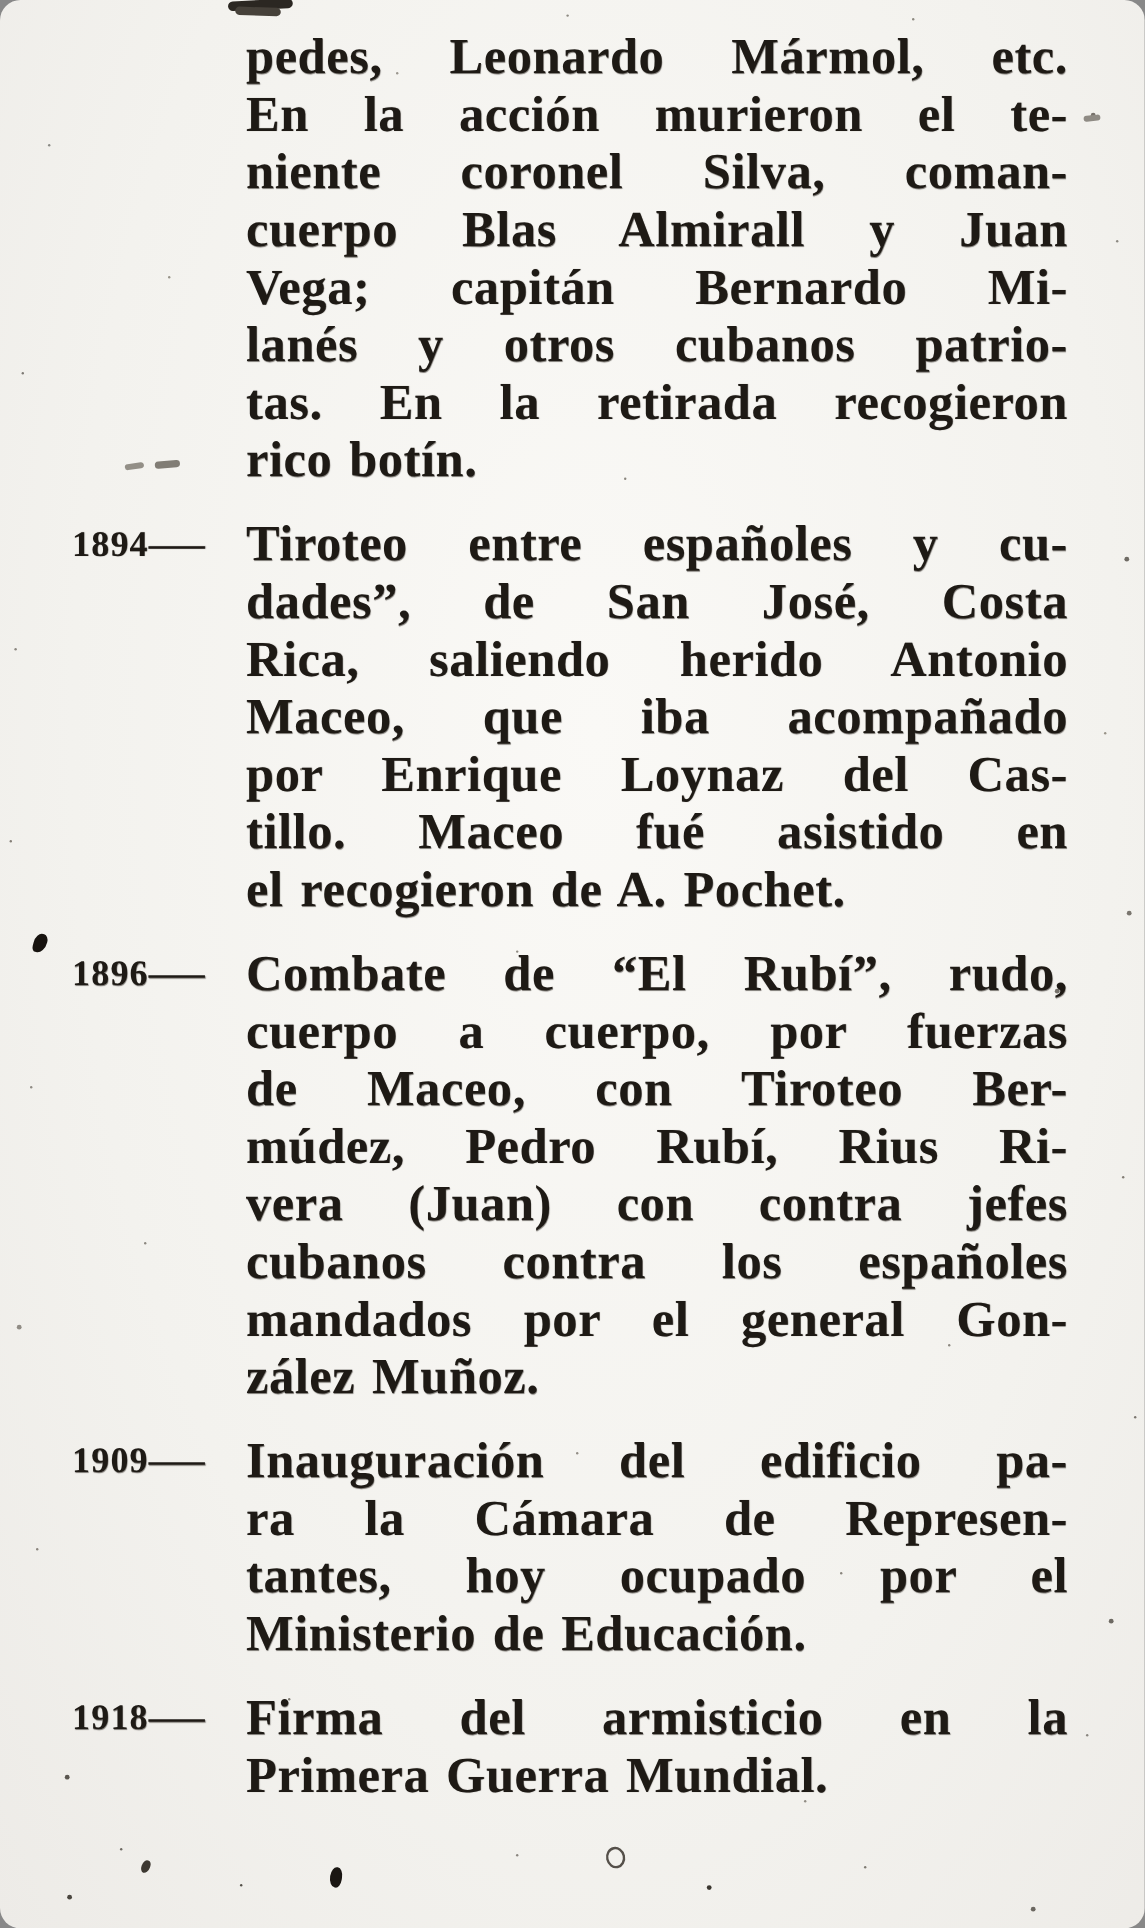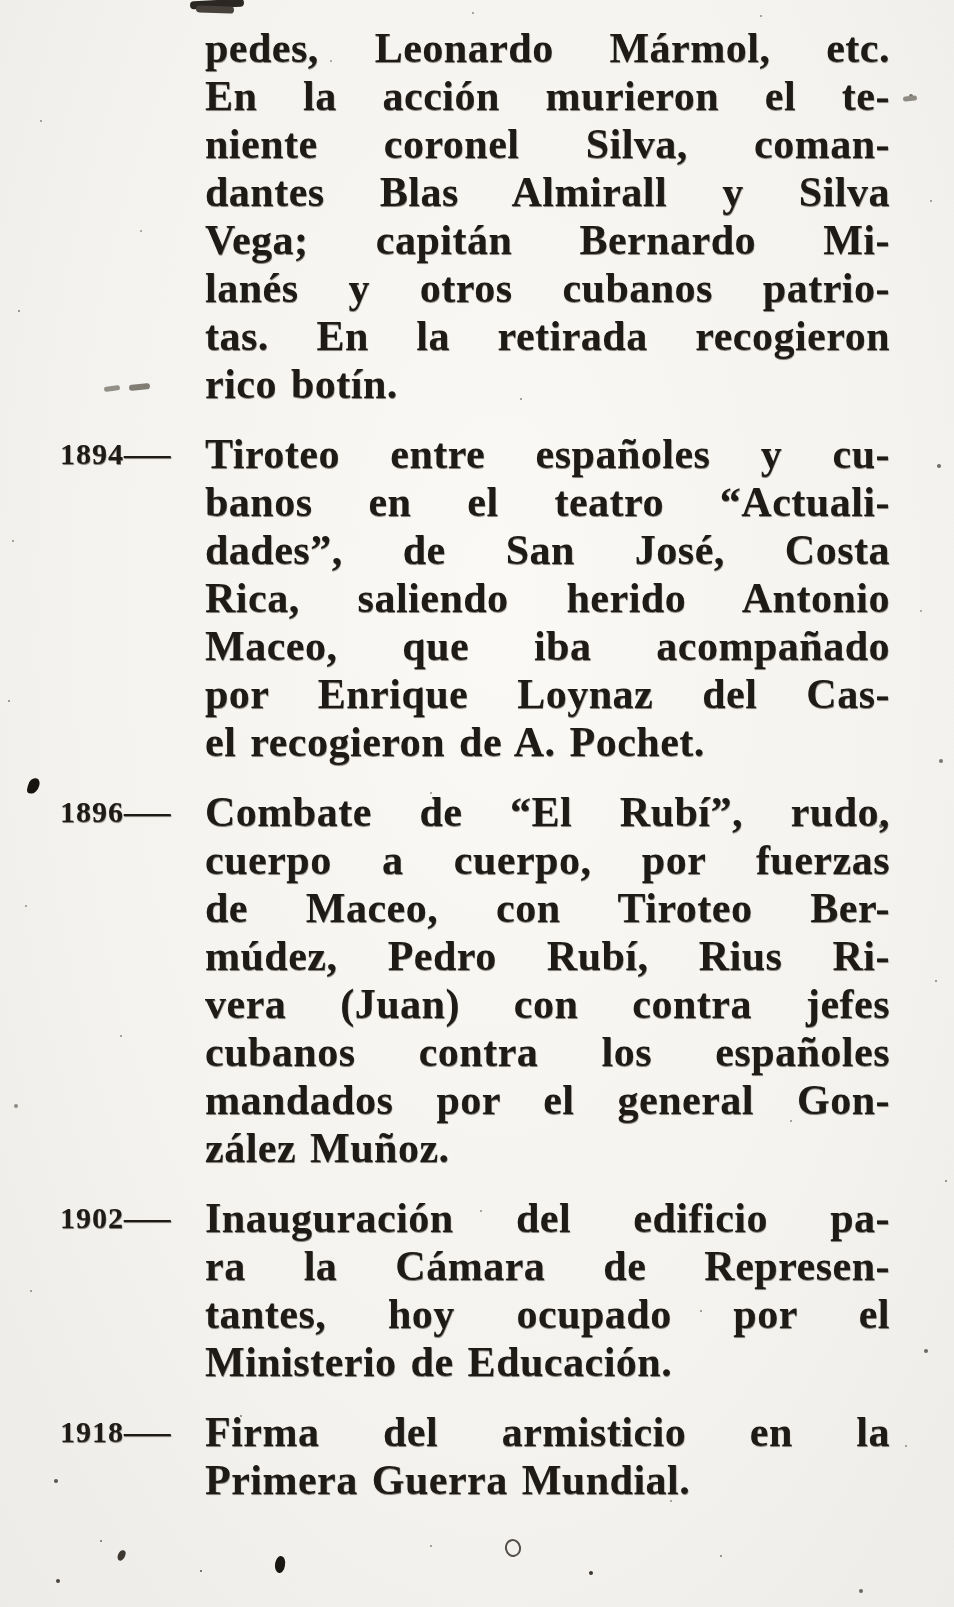--- a/index.html
+++ b/index.html
@@ -9,20 +9,21 @@
   }
   .page {
     position: relative;
     width: 954px;
     height: 1607px;
     overflow: hidden;
     background:
       radial-gradient(ellipse at 52% 38%, #faf9f6 0%, #f3f2ee 62%, #edebe7 100%);
     font-family: "Liberation Serif", "DejaVu Serif", serif;
     color: var(--ink, #1e1a15);
+    border-radius: 17px;
   }
   .content {
     position: absolute;
     left: 60px;
     top: 24px;
     width: 830px;
   }
   .entry {
     position: relative;
     padding-left: 145px;
@@ -140,39 +141,39 @@
   <div class="content">
 
     <section class="entry">
       <div class="year-col">
         <span></span><span class="year-dash"></span>
       </div>
       <div class="lines">
         <div class="line">pedes, Leonardo Mármol, etc.</div>
         <div class="line">En la acción murieron el te-</div>
         <div class="line">niente coronel Silva, coman-</div>
-        <div class="line">dantes Blas Almirall y Silva</div>
+        <div class="line">cuerpo Blas Almirall y Juan</div>
         <div class="line">Vega; capitán Bernardo Mi-</div>
         <div class="line">lanés y otros cubanos patrio-</div>
         <div class="line">tas. En la retirada recogieron</div>
         <div class="line end">rico botín.</div>
       </div>
     </section>
 
     <section class="entry">
       <div class="year-col">
         <span>1894</span><span class="year-dash">—</span>
       </div>
       <div class="lines">
         <div class="line">Tiroteo entre españoles y cu-</div>
-        <div class="line">banos en el teatro “Actuali-</div>
         <div class="line">dades”, de San José, Costa</div>
         <div class="line">Rica, saliendo herido Antonio</div>
         <div class="line">Maceo, que iba acompañado</div>
         <div class="line">por Enrique Loynaz del Cas-</div>
+        <div class="line">tillo. Maceo fué asistido en</div>
         <div class="line end">el recogieron de A. Pochet.</div>
       </div>
     </section>
 
     <section class="entry">
       <div class="year-col">
         <span>1896</span><span class="year-dash">—</span>
       </div>
       <div class="lines">
         <div class="line">Combate de “El Rubí”, rudo,</div>
@@ -181,21 +182,21 @@
         <div class="line">múdez, Pedro Rubí, Rius Ri-</div>
         <div class="line">vera (Juan) con contra jefes</div>
         <div class="line">cubanos contra los españoles</div>
         <div class="line">mandados por el general Gon-</div>
         <div class="line end">zález Muñoz.</div>
       </div>
     </section>
 
     <section class="entry">
       <div class="year-col">
-        <span>1902</span><span class="year-dash">—</span>
+        <span>1909</span><span class="year-dash">—</span>
       </div>
       <div class="lines">
         <div class="line">Inauguración del edificio pa-</div>
         <div class="line">ra la Cámara de Represen-</div>
         <div class="line">tantes, hoy ocupado por el</div>
         <div class="line end">Ministerio de Educación.</div>
       </div>
     </section>
 
     <section class="entry">

